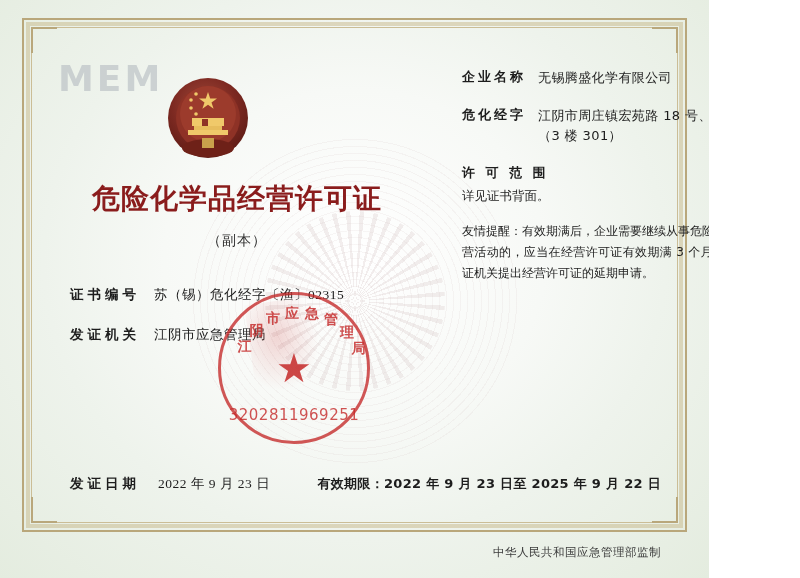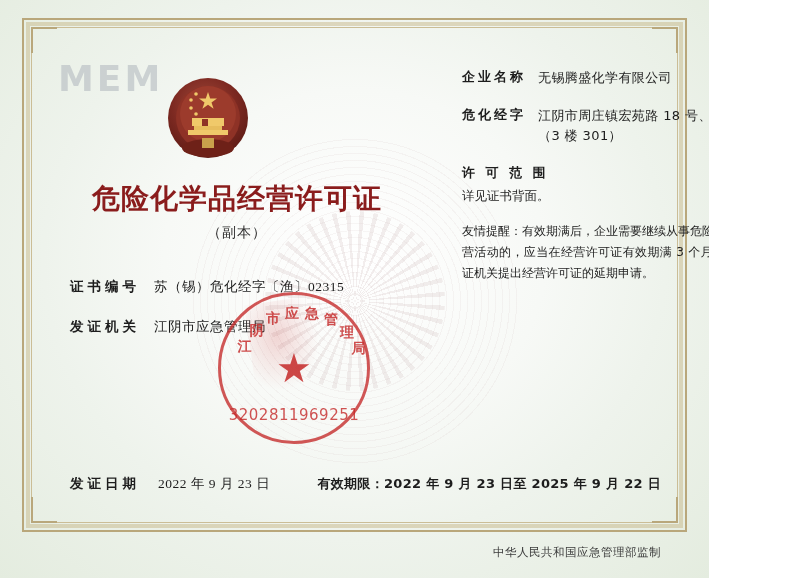--- a/index.html
+++ b/index.html
@@ -119,21 +119,21 @@
   }
   .cert-title {
     font-size: 28px;
     font-weight: bold;
     color: #8a1c1c;
     letter-spacing: 1px;
     text-align: center;
     font-family: "DejaVu Sans", "Liberation Sans", sans-serif;
   }
   .cert-subtitle {
-    margin-top: 6px;
+    margin-top: 14px;
     text-align: center;
     font-size: 14px;
     color: #2d2d2d;
     letter-spacing: 1px;
   }
   .left-fields {
     margin-top: 36px;
     padding-left: 18px;
   }
   .field-row {

